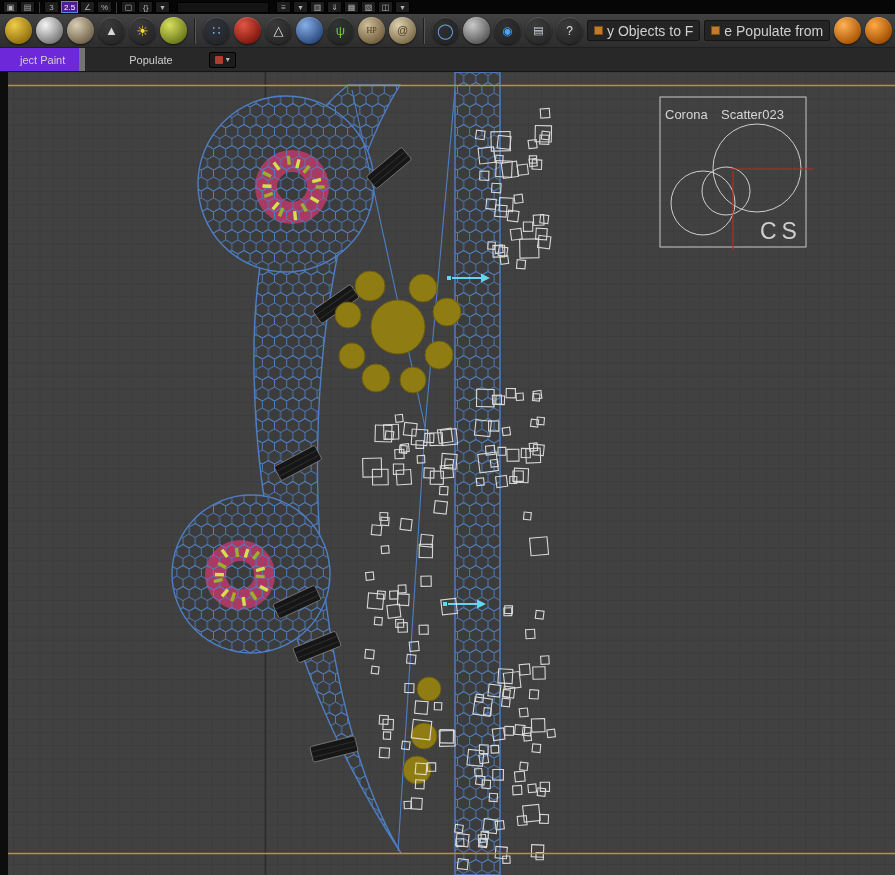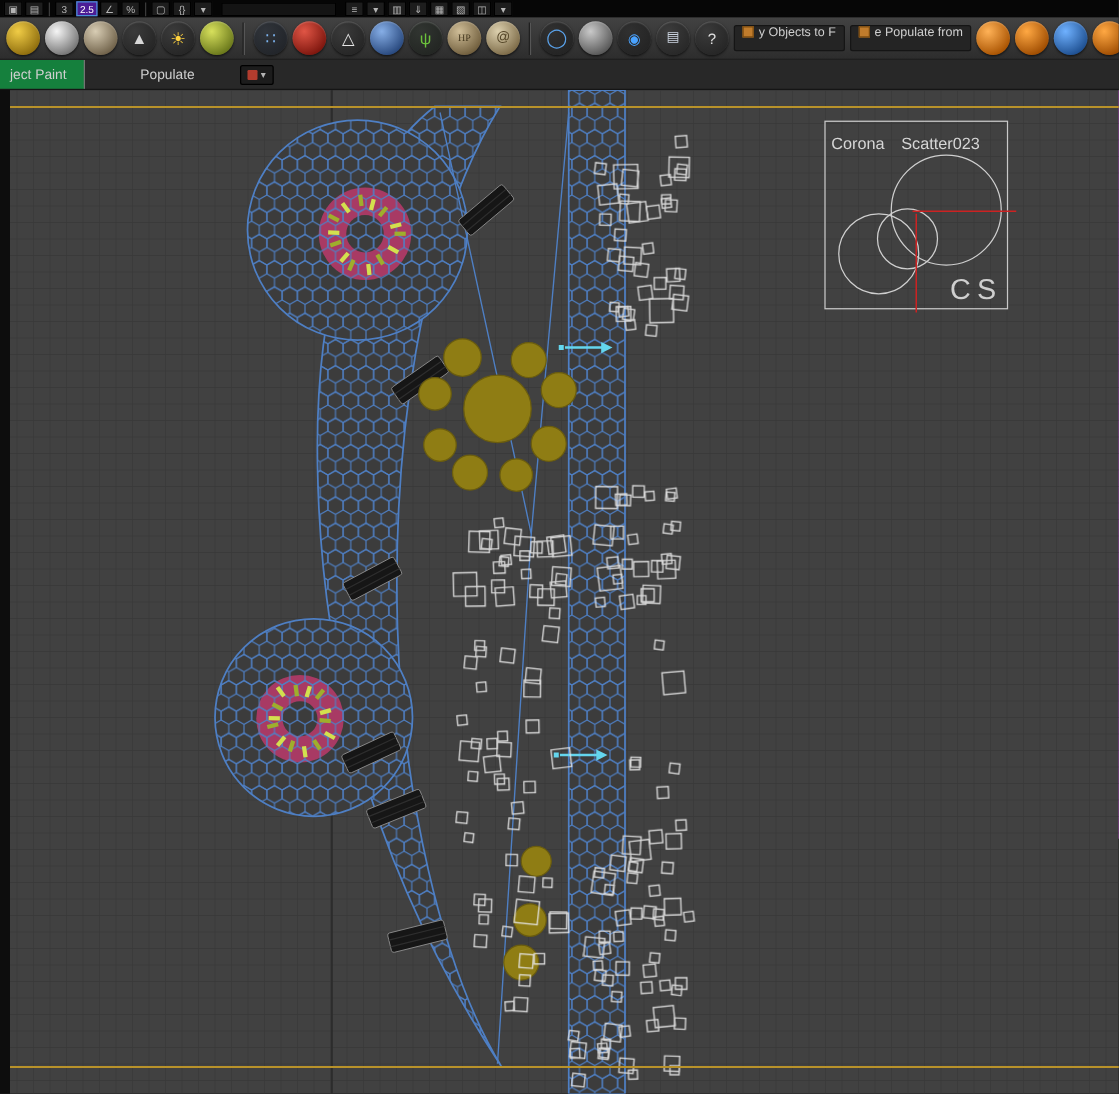--- a/index.html
+++ b/index.html
@@ -11,31 +11,31 @@
   .i1.hl{border-color:#4b8fd6;background:#4c1d95;color:#fff}
   .s1{width:1px;height:11px;background:#3a3a3a;margin:0 2px;flex:none}
   .g1{width:92px;height:11px;background:#141414;border:1px solid #000;margin:0 5px;flex:none}
   .row2{height:34px;background:linear-gradient(#424242,#2d2d2d);display:flex;align-items:center;
         padding:0 5px;gap:4px;border-bottom:1px solid #1f1f1f}
   .b2{width:27px;height:27px;border-radius:50%;flex:none;display:flex;align-items:center;
       justify-content:center;box-shadow:0 1px 2px rgba(0,0,0,.65),inset 0 1px 1px rgba(255,255,255,.18)}
   .b2 span{line-height:1}
   .s2{width:2px;height:26px;background:#1f1f1f;border-right:1px solid #565656;margin:0 3px;flex:none}
   .dd{height:21px;background:#242424;border:1px solid #151515;border-radius:2px;display:flex;
-      align-items:flex-start;gap:4px;padding:0 6px;color:#cfcfcf;font-size:10px;white-space:nowrap;flex:none}
+      align-items:center;gap:4px;padding:0 6px;color:#cfcfcf;font-size:14px;white-space:nowrap;flex:none}
   .dd .q{width:9px;height:9px;background:#c07c2c;border:1px solid #7c4c10;flex:none}
   .row3{height:24px;background:#282828;display:flex;align-items:center;border-bottom:1px solid #151515;
         color:#cfcfcf;font-size:11px}
   .tab{height:100%;display:flex;align-items:center;padding:0 14px}
-  .tab1{background:#15803d;border-right:1px solid #737373;padding-left:8px}
+  .tab1{background:#6d28d9;border-right:6px solid #737373;padding-left:20px}
   .tab2{margin-left:30px}
   .mb{margin-left:22px;height:16px;padding:0 5px;background:#1c1c1c;border:1px solid #000;
       border-radius:2px;display:flex;align-items:center;gap:3px;color:#b5b5b5;font-size:8px}
   .mb .q{width:8px;height:8px;background:#b23c2e;border-radius:1px}
-  .viewport{position:relative;height:599px;background:#d946ef}
+  .viewport{position:relative;height:599px;background:#ffffff}
   svg{display:block}
 </style>
 </head>
 <body>
 
 <div class="app">
   <div class="row1" id="row1">
       <span class="i1">▣</span>
       <span class="i1">▤</span>
       <div class="s1"></div>

